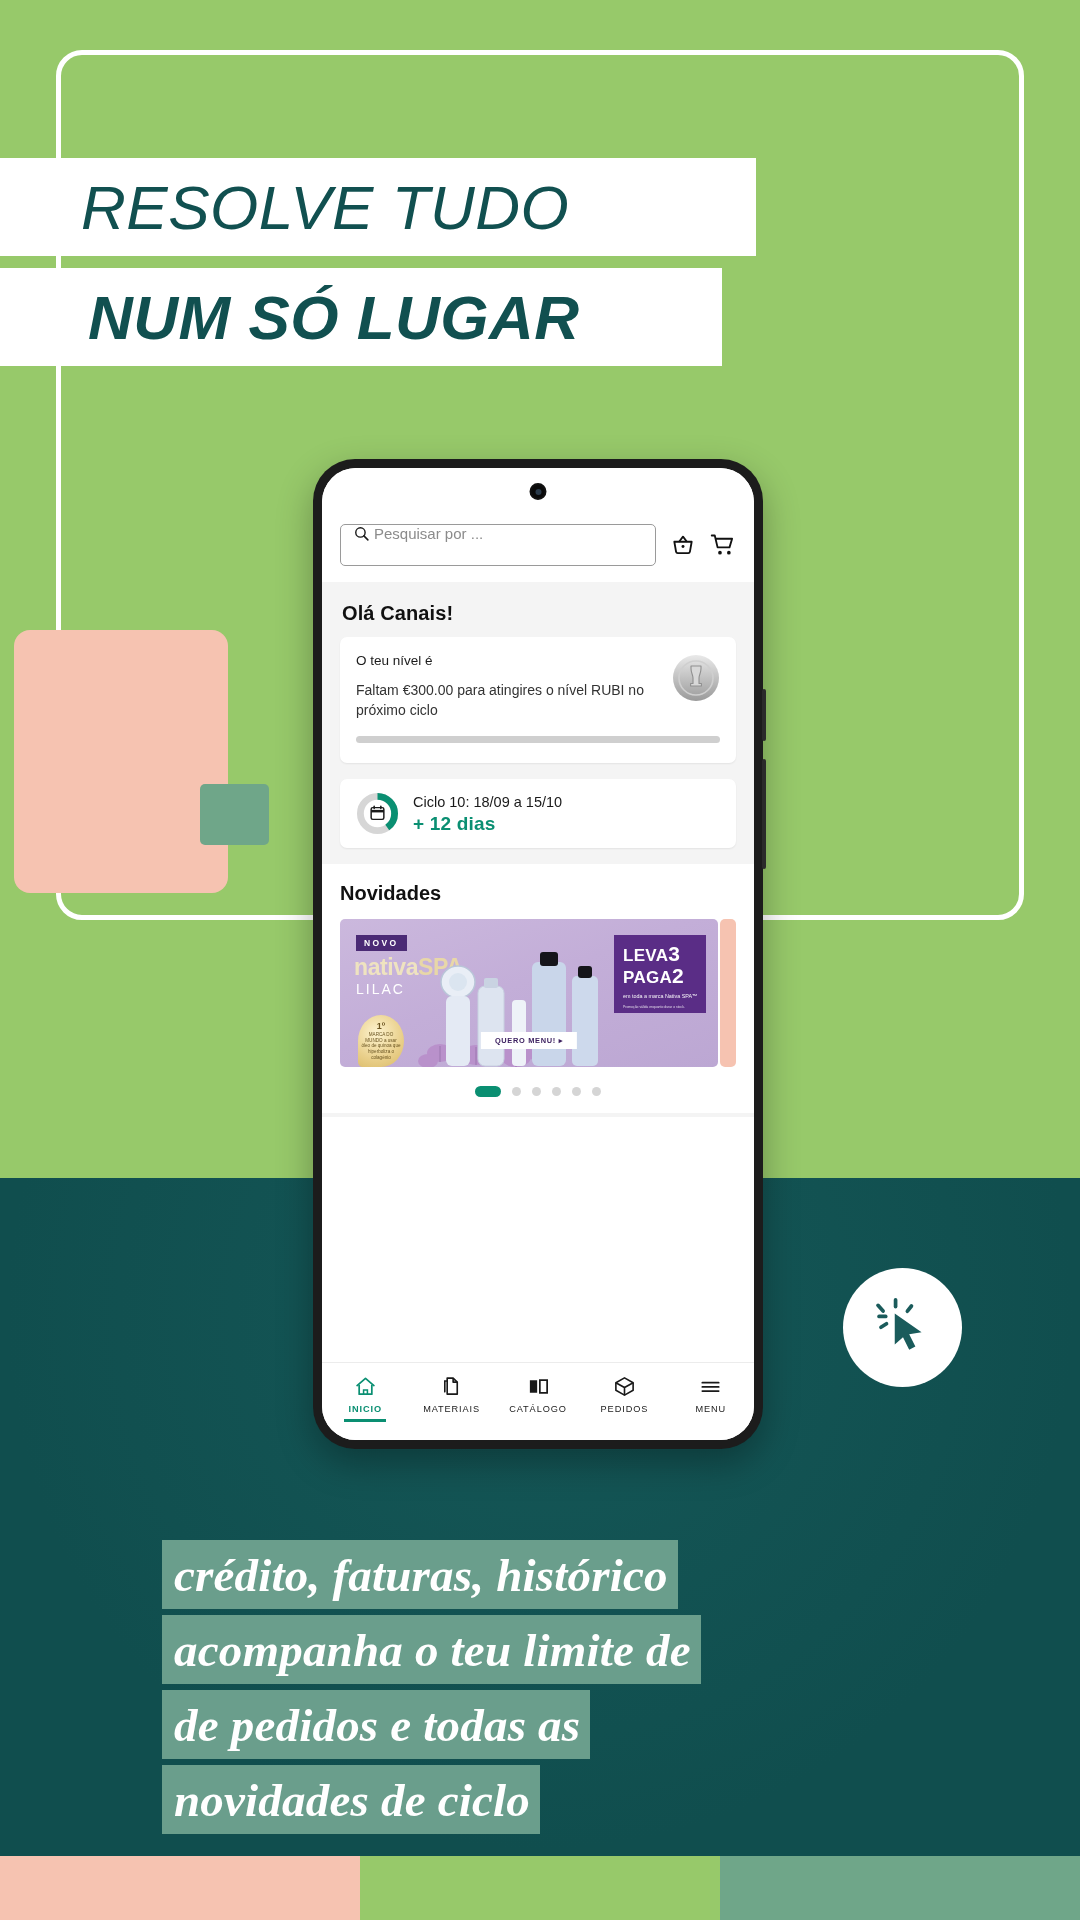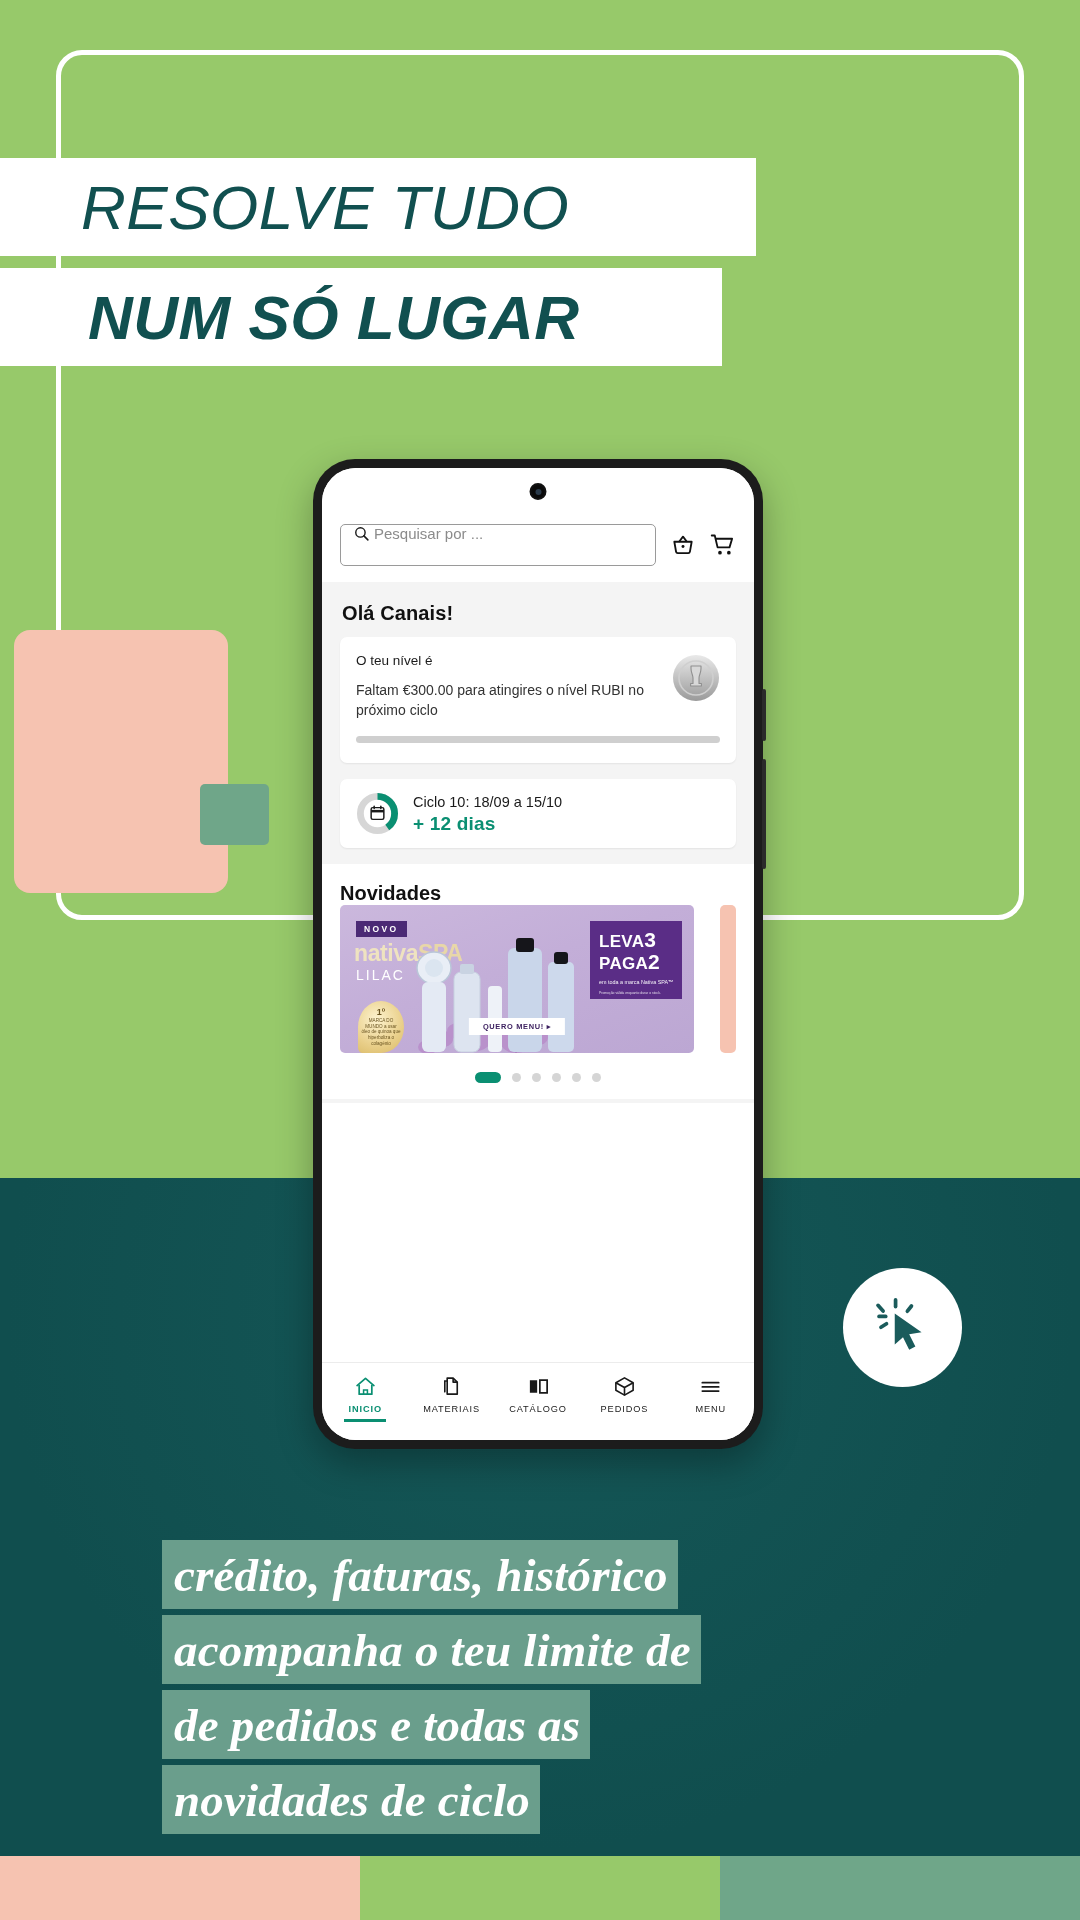--- a/index.html
+++ b/index.html
@@ -120,21 +120,21 @@
 
   .cycle-card { padding: 13px 16px; display: flex; align-items: flex-end; gap: 14px; }
   .ring { width: 43px; height: 43px; position: relative; flex: 0 0 auto; }
   .cycle-texts { display: flex; flex-direction: column; gap: 3px; }
   .cycle-line1 { font-size: 14.5px; color: #1a1a1a; }
   .cycle-line2 { font-size: 19px; color: #0a8f72; font-weight: 700; letter-spacing:.2px;}
 
   .section { background: #fff; padding: 18px 18px 0 18px; margin-top: 10px;}
   .section-title { font-size: 20px; font-weight: 700; color: #111; }
 
-  .banner-row { display: flex; gap: 26px; margin-top: 0; }
+  .banner-row { display: flex; gap: 2px; margin-top: 14px; }
   .banner {
     flex: 1; height: 148px; border-radius: 5px; overflow: hidden; position: relative;
     background: linear-gradient(160deg,#cbb8dd 0%, #c3aed8 45%, #bca7d3 100%);
   }
   .banner-peek { width: 16px; border-radius: 5px; background: #f6c3b1; height: 148px; }
   .novo-tag {
     position: absolute; left: 16px; top: 16px; background: #4b2a75; color: #fff;
     font-size: 8.5px; letter-spacing: 2.4px; padding: 3px 8px; font-weight: 700;
   }
   .brand1 { position: absolute; left: 14px; top: 35px; font-size: 23px; font-weight: 600; color: #efe3c0; letter-spacing:-.4px;}

